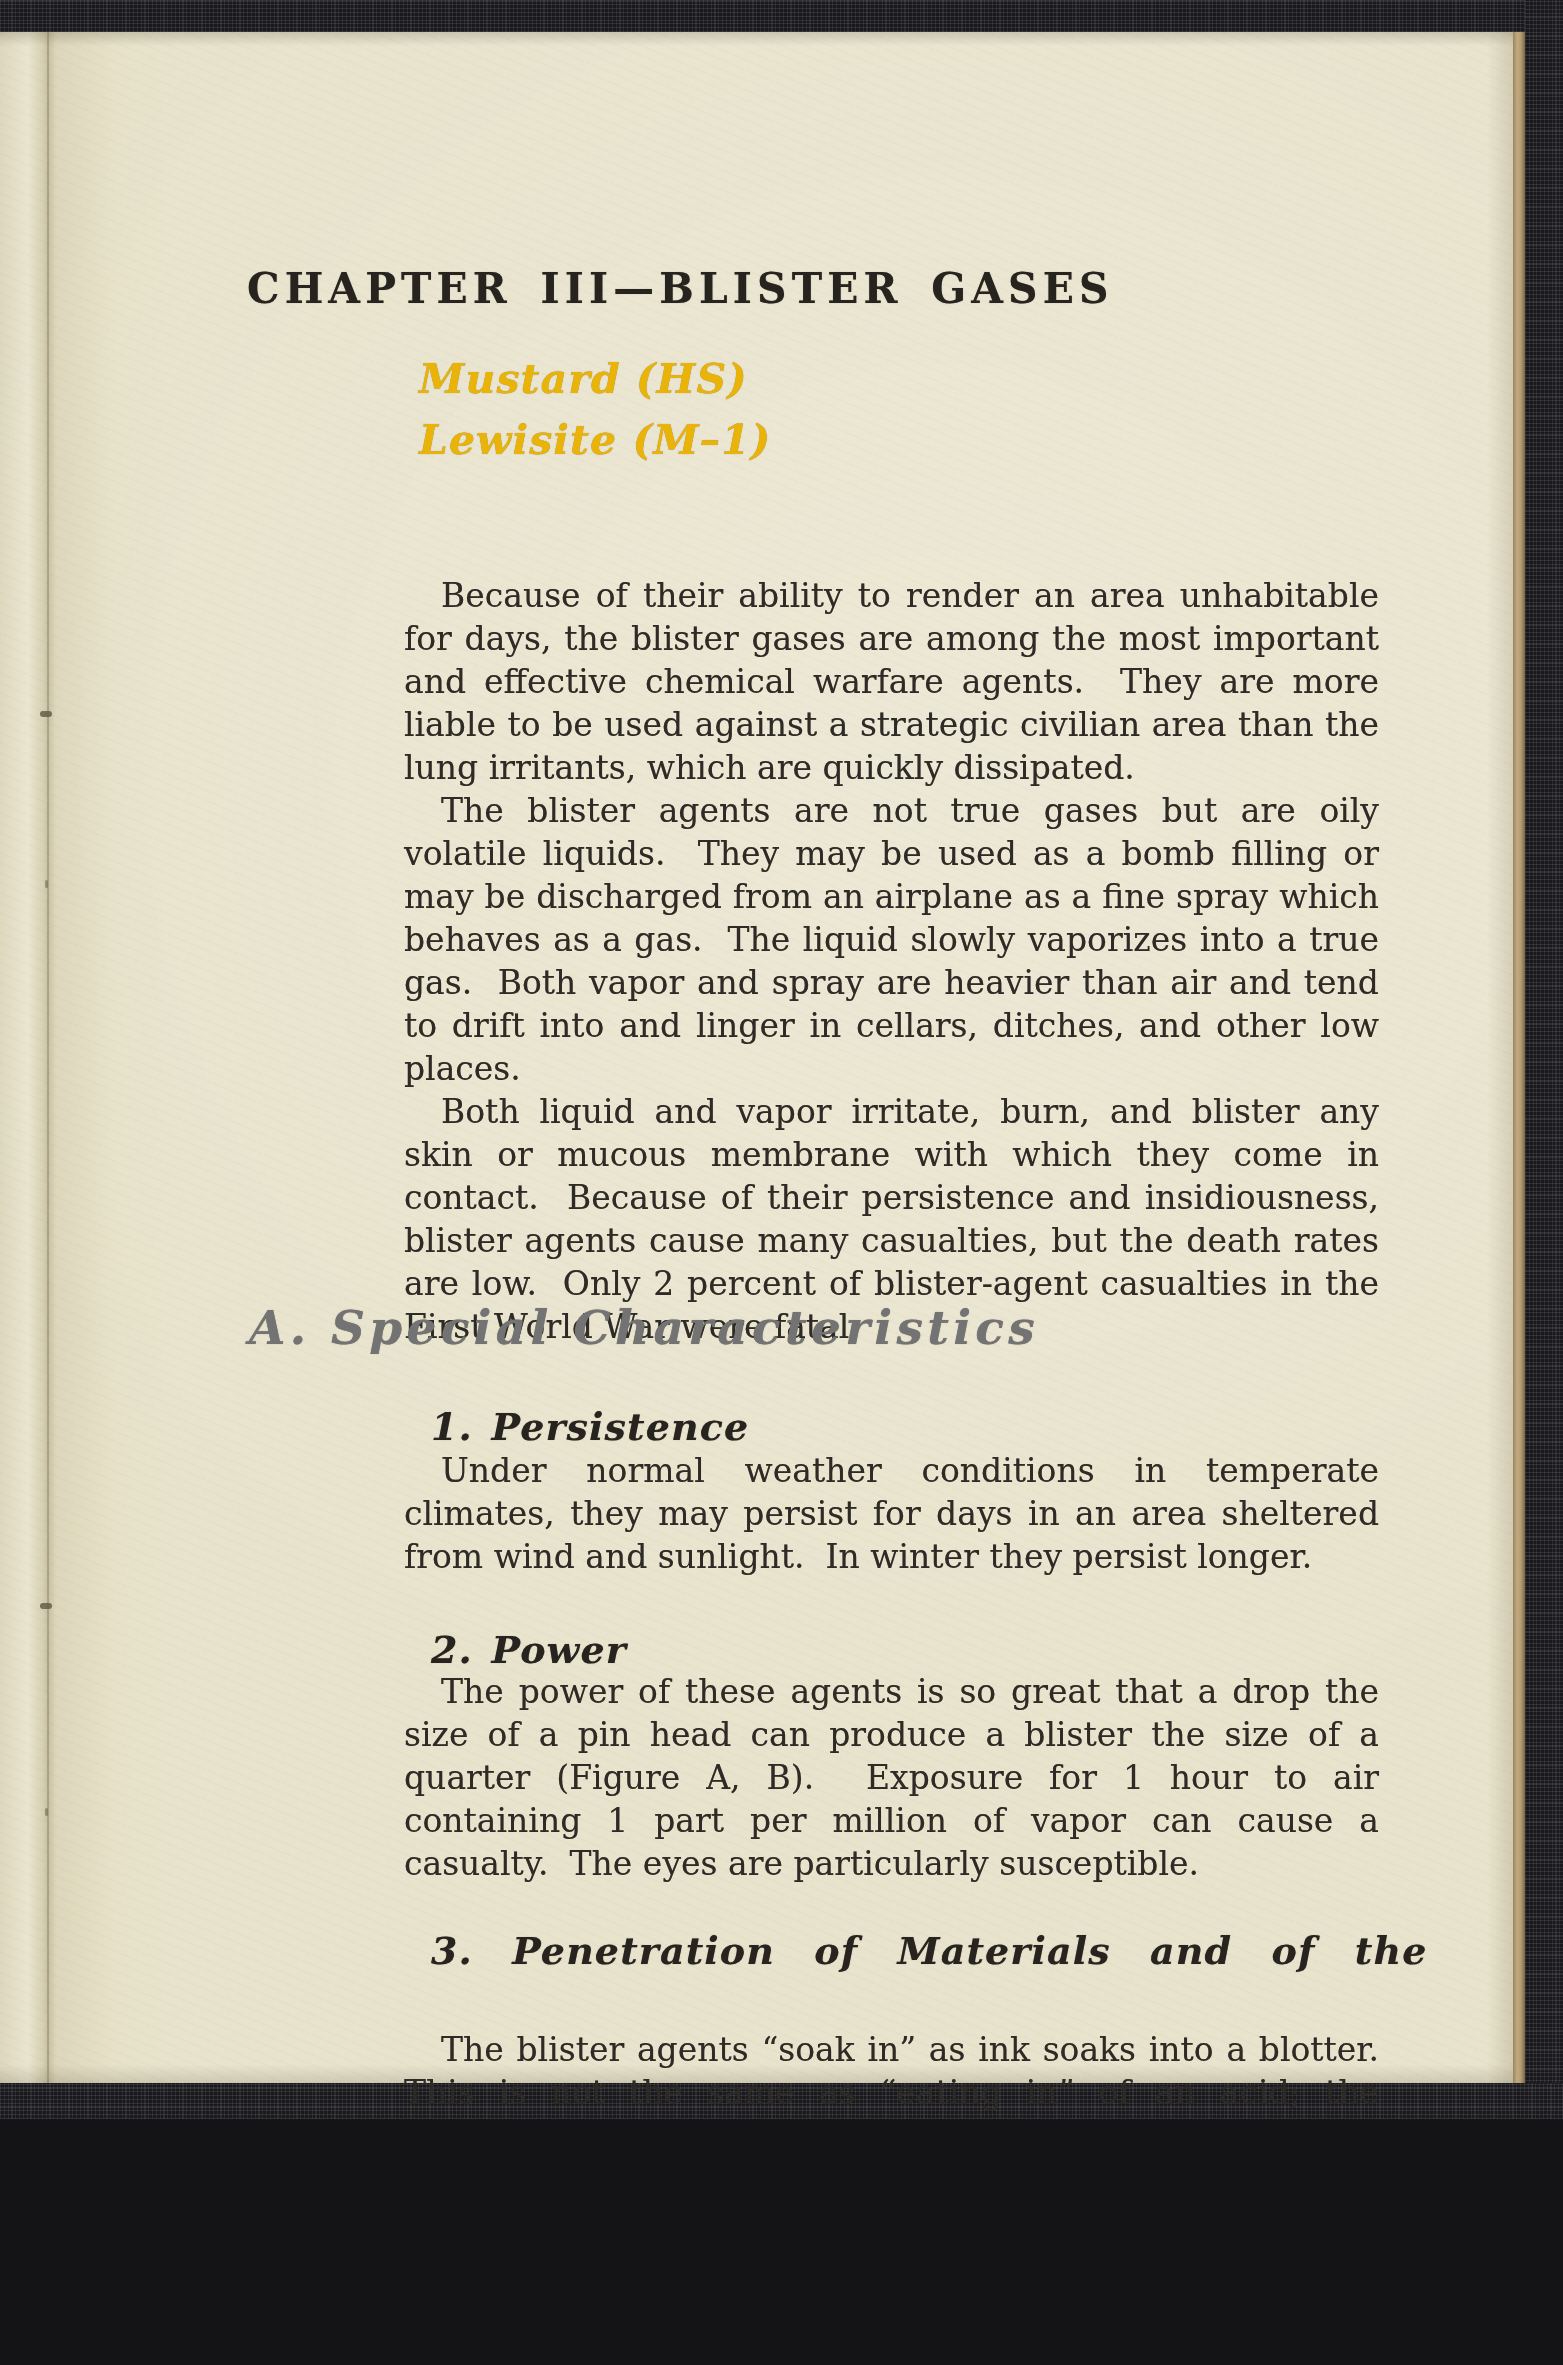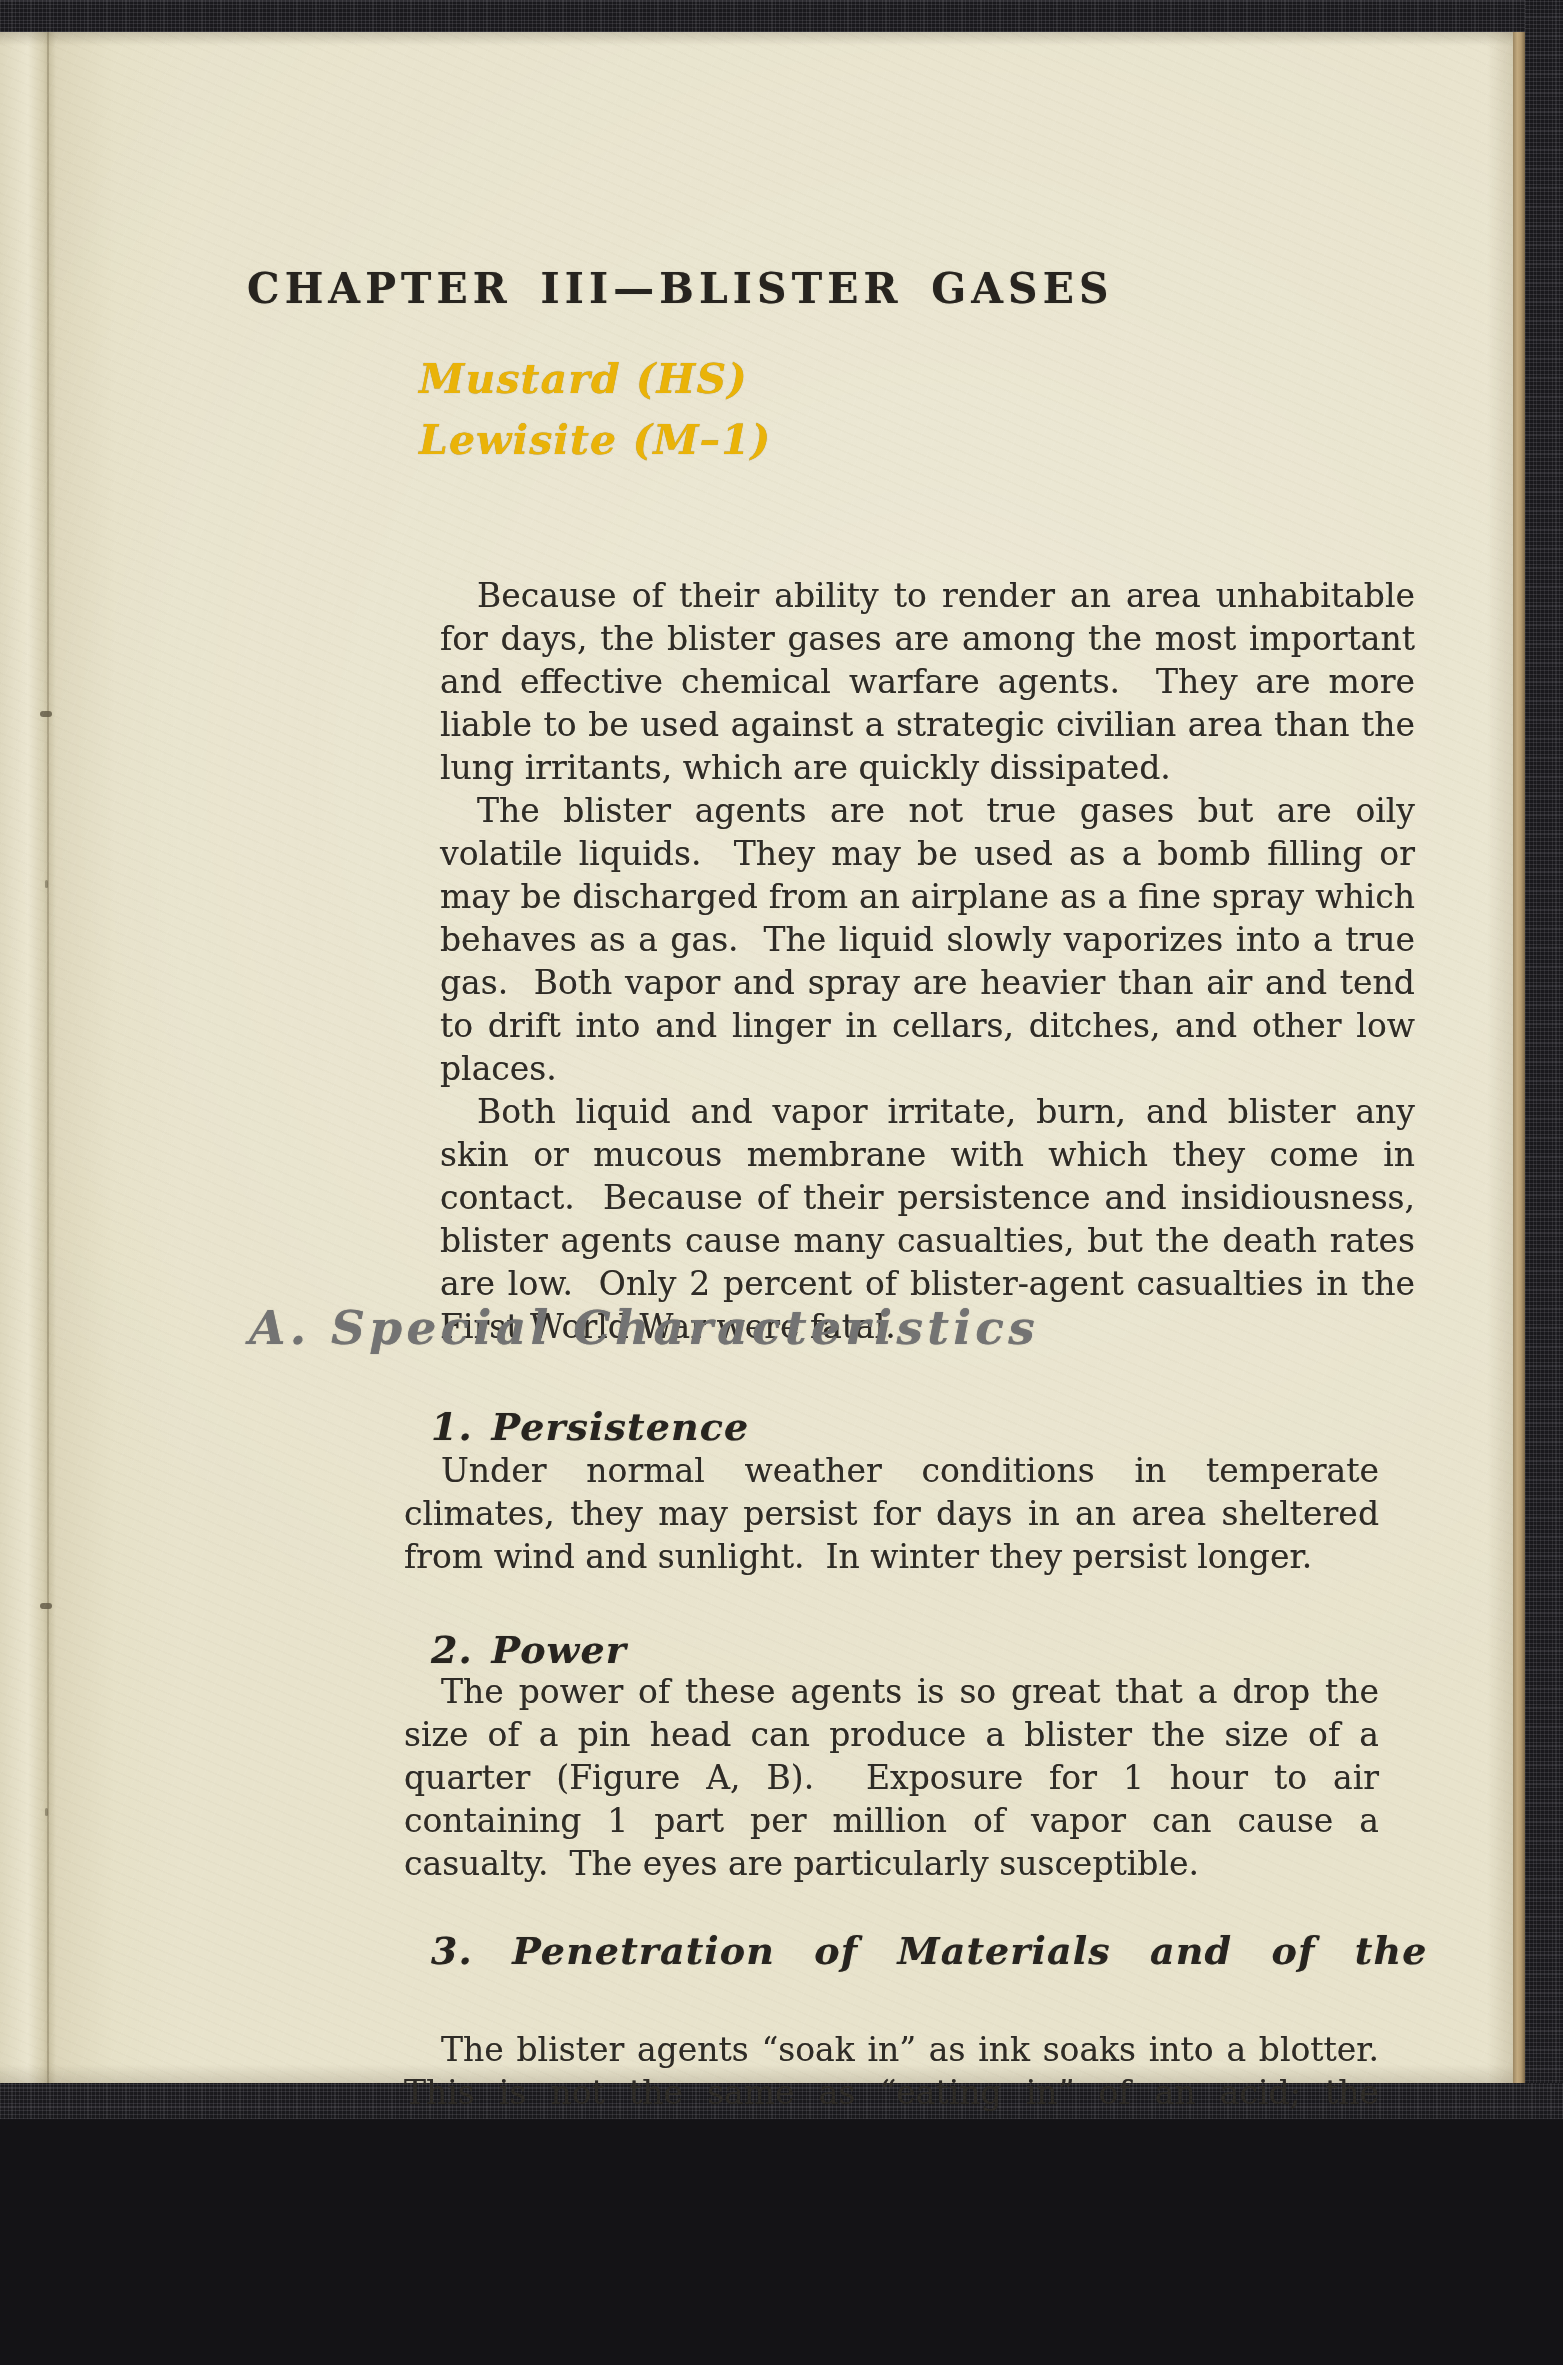--- a/index.html
+++ b/index.html
@@ -64,21 +64,21 @@
     color:#27241f;text-shadow:0 0 0.8px rgba(39,36,31,0.5);
     white-space:nowrap;
   }
   .agents{position:absolute;left:419px;top:349px;}
   .agent{
     font-size:41px;font-weight:bold;font-style:italic;line-height:61px;
     letter-spacing:1.1px;color:#eab308;text-shadow:0 0 0.8px rgba(39,36,31,0.5);
     white-space:nowrap;
   }
   .bodyblock{position:absolute;left:404px;width:975px;}
-  .intro{top:574px;margin-left:36px;}
+  .intro{top:574px;}
   .bodypara{
     margin:0;font-size:33px;line-height:43px;
     text-align:justify;text-indent:37px;white-space:pre-wrap;
   }
   .section-heading{
     position:absolute;left:249px;top:1304px;margin:0;
     font-size:47px;font-weight:bold;font-style:italic;line-height:1;
     letter-spacing:4.3px;color:#737373;text-shadow:0 0 0.8px rgba(39,36,31,0.5);
     white-space:nowrap;
   }

